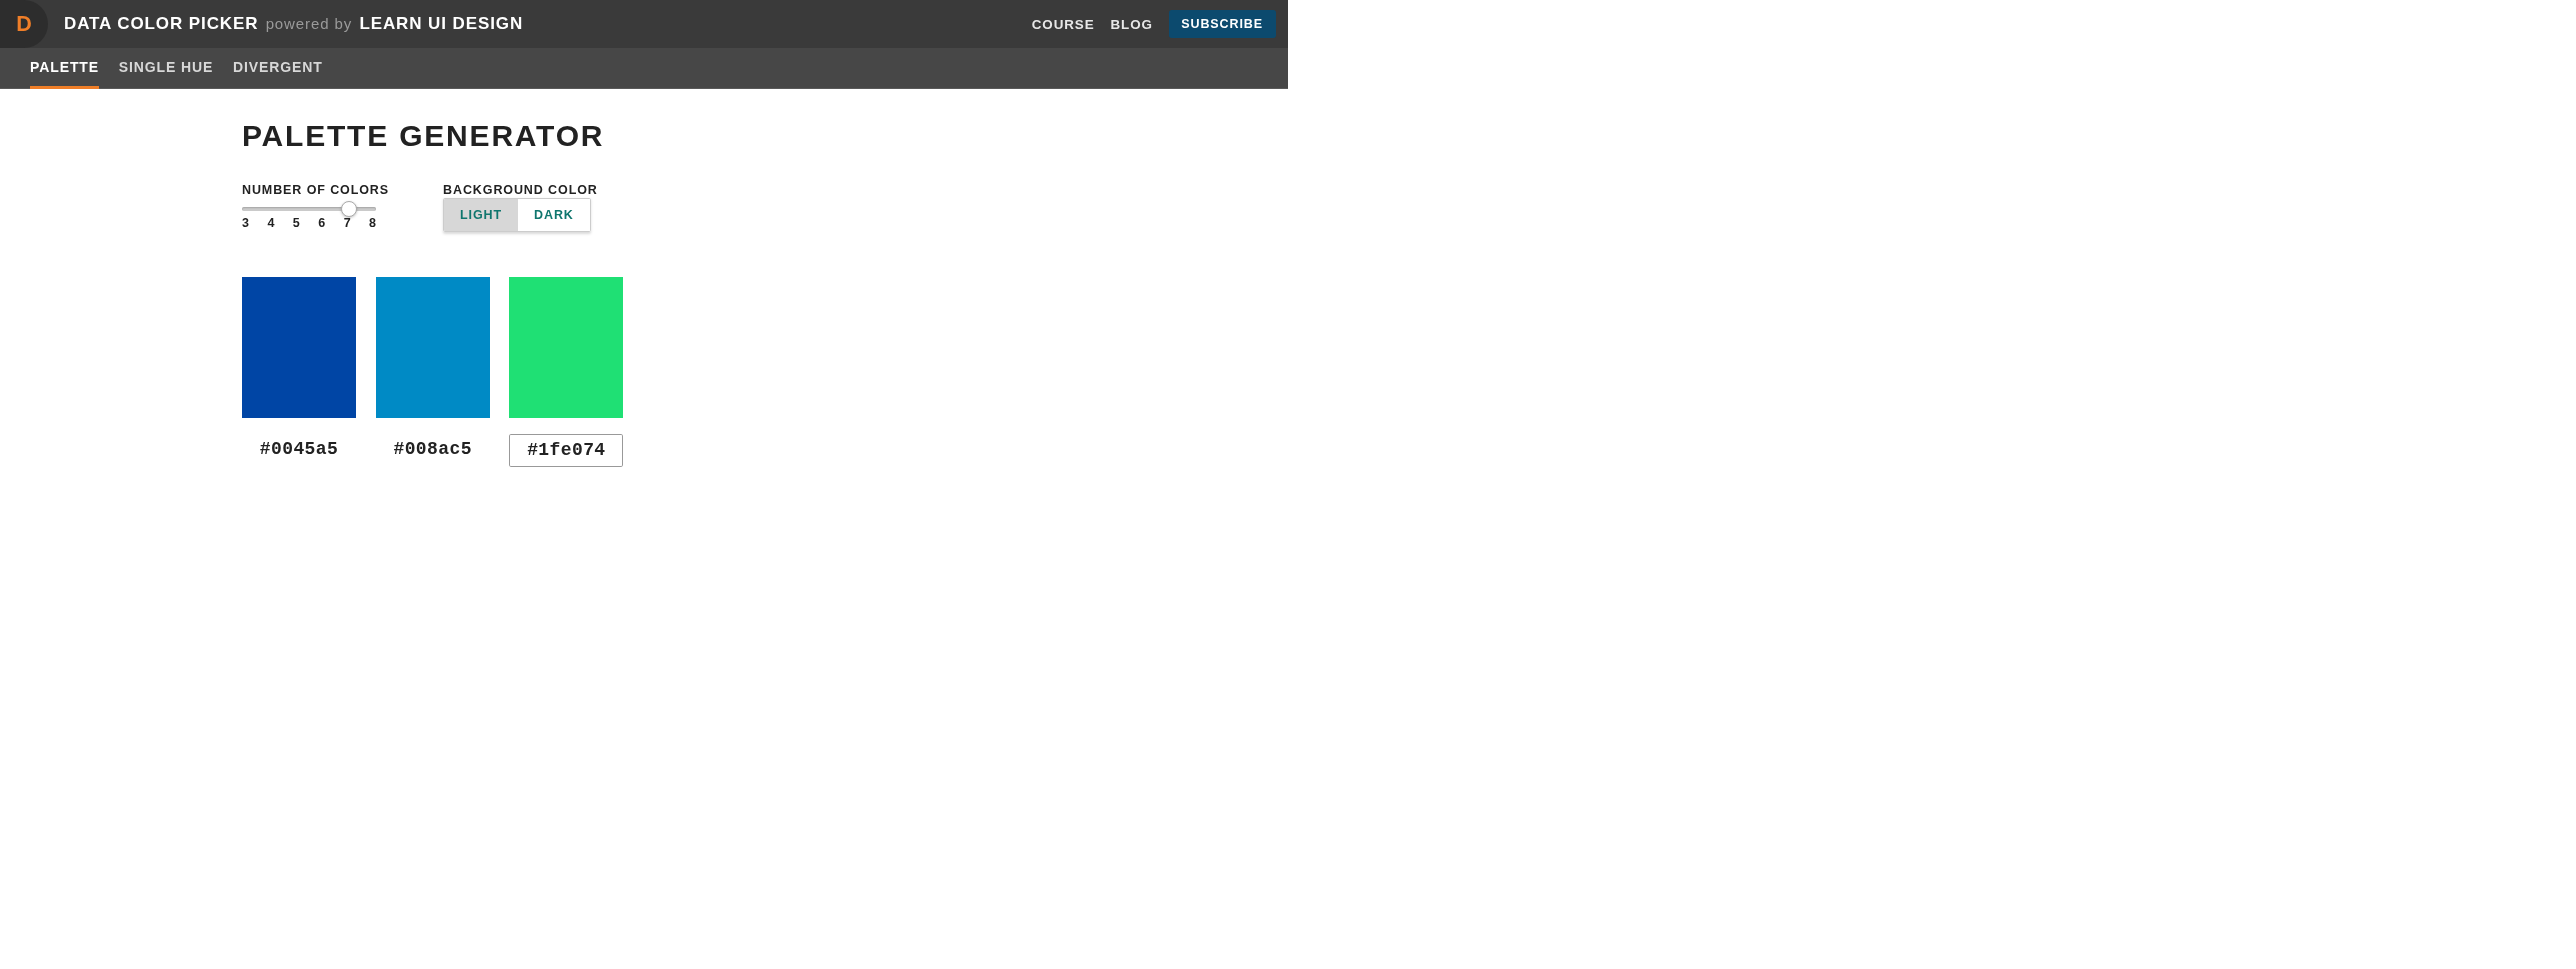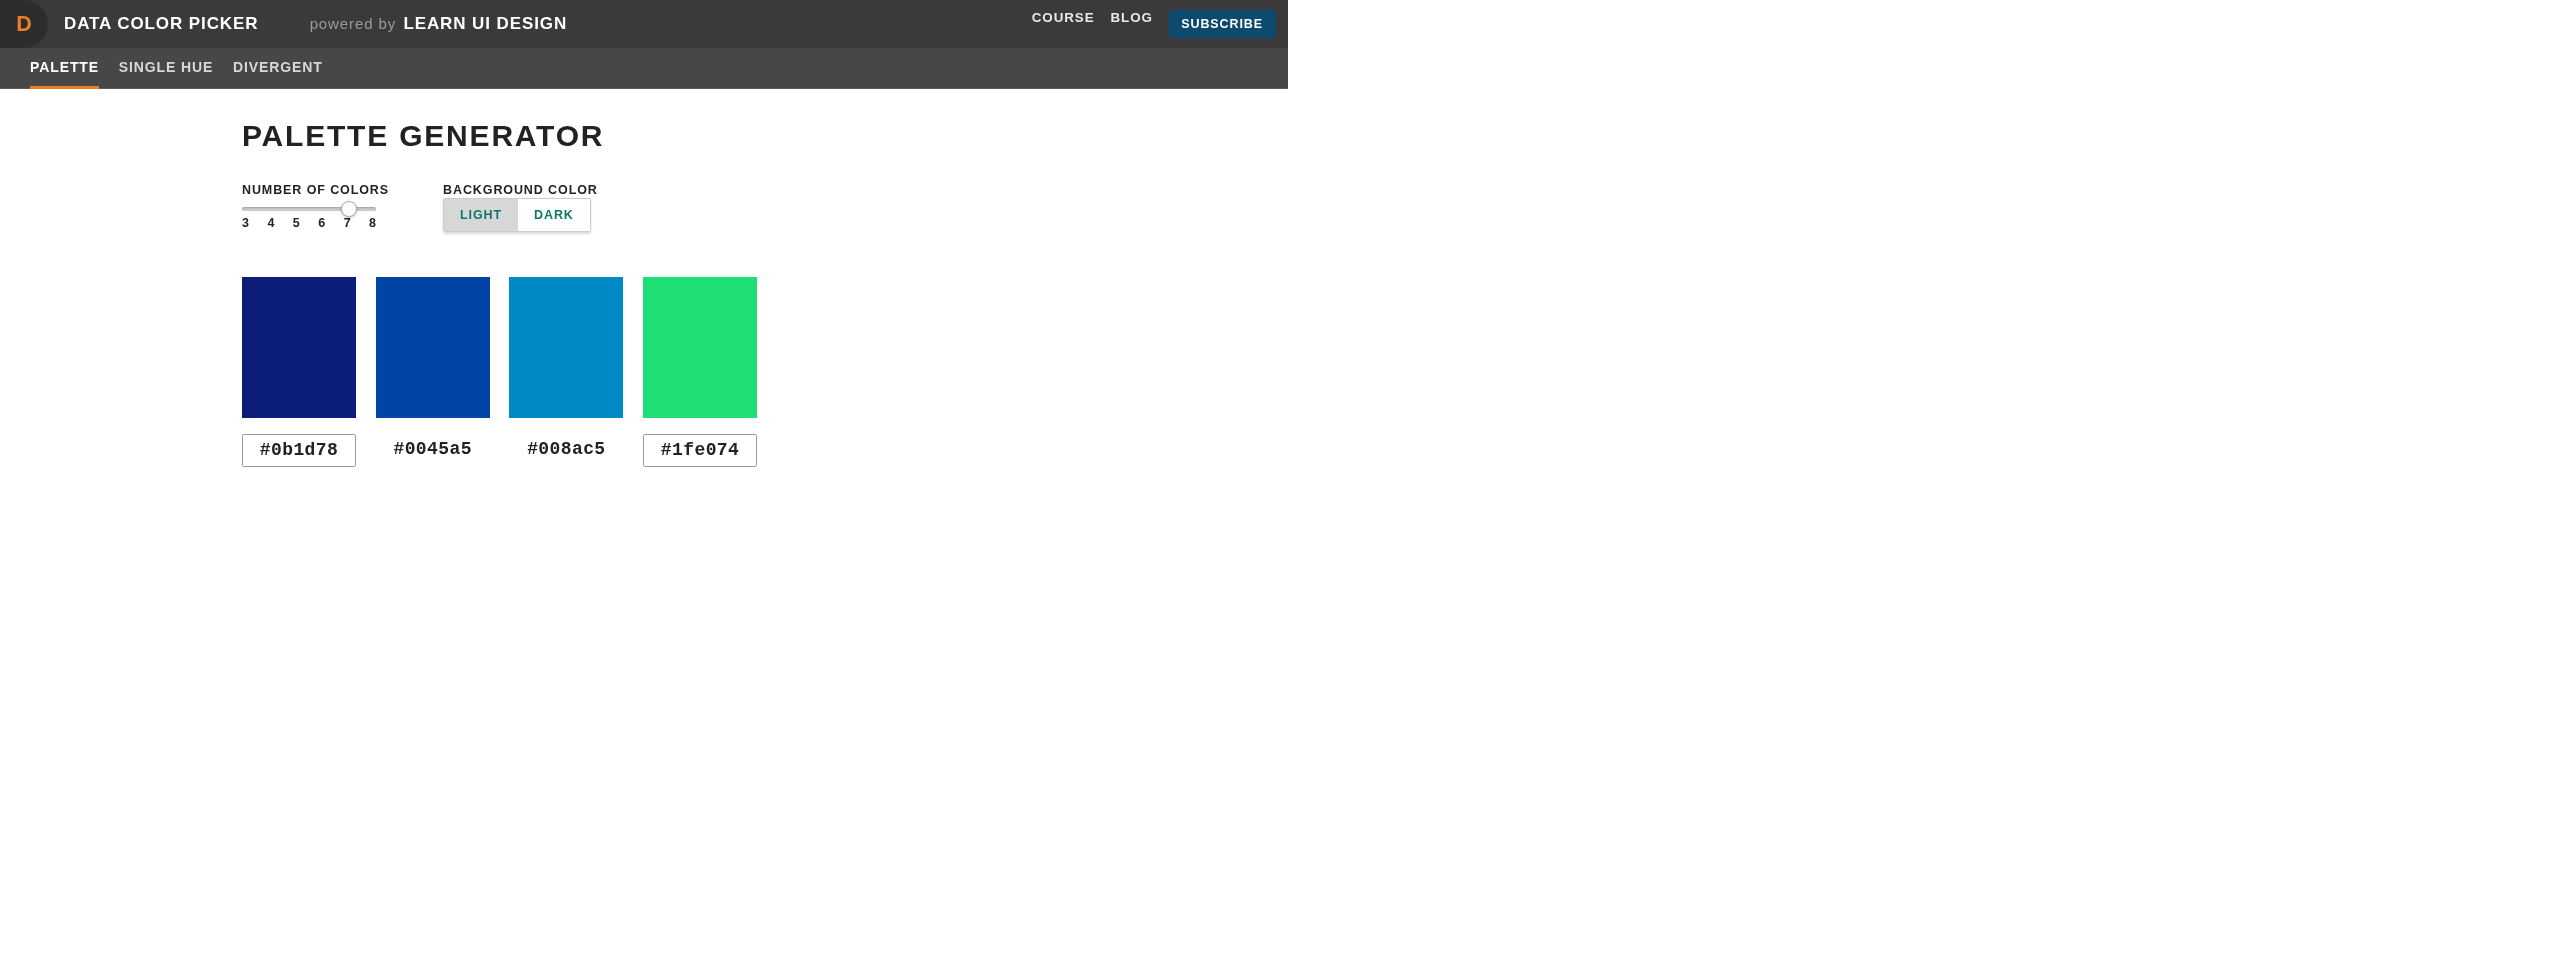--- a/index.html
+++ b/index.html
@@ -29,25 +29,25 @@
   }
   .title-block {
     display: flex; align-items: baseline; gap: 7.2px;
     margin-left: 16px;
     color: #fff;
     font-weight: 700;
     letter-spacing: 0.9px;
     font-stretch: condensed;
   }
   .title-main { font-size: 17px; text-transform: uppercase; }
-  .title-powered { color: #9a9a9a; font-weight: 400; font-size: 15px; margin-left: 44px; }
+  .title-powered { color: #9a9a9a; font-weight: 400; font-size: 15px; }
   .title-by { font-size: 17px; text-transform: uppercase; color: #fff; font-weight: 700;}
   .nav-right {
     margin-left: auto;
-    display: flex; gap: 16px;
+    display: flex; align-items: center; gap: 16px;
     color: #eee;
   }
   .nav-link {
     font-size: 13.4px; font-weight: 600; letter-spacing: 0.9px;
     text-transform: uppercase; cursor: pointer; color: #e8e8e8;
   }
   .subscribe-btn {
     background: #0c4a6e;
     color: #fff;
     font-weight: 700;
@@ -215,24 +215,20 @@
       <div class="control-label">BACKGROUND COLOR</div>
       <div class="toggle-group">
         <div class="toggle-opt active">LIGHT</div>
         <div class="toggle-opt">DARK</div>
       </div>
     </div>
   </div>
 
   <div class="swatches" id="swatches">
       <div class="swatch-col">
-        <div class="swatch" style="background: rgb(11, 29, 120);"></div>
-        <div class="hex editable">#0b1d78</div>
-      </div>
-      <div class="swatch-col">
         <div class="swatch" style="background: rgb(0, 69, 165);"></div>
         <div class="hex">#0045a5</div>
       </div>
       <div class="swatch-col">
         <div class="swatch" style="background: rgb(0, 138, 197);"></div>
         <div class="hex">#008ac5</div>
       </div>
       <div class="swatch-col">
         <div class="swatch" style="background: rgb(31, 224, 116);"></div>
         <div class="hex editable">#1fe074</div>

